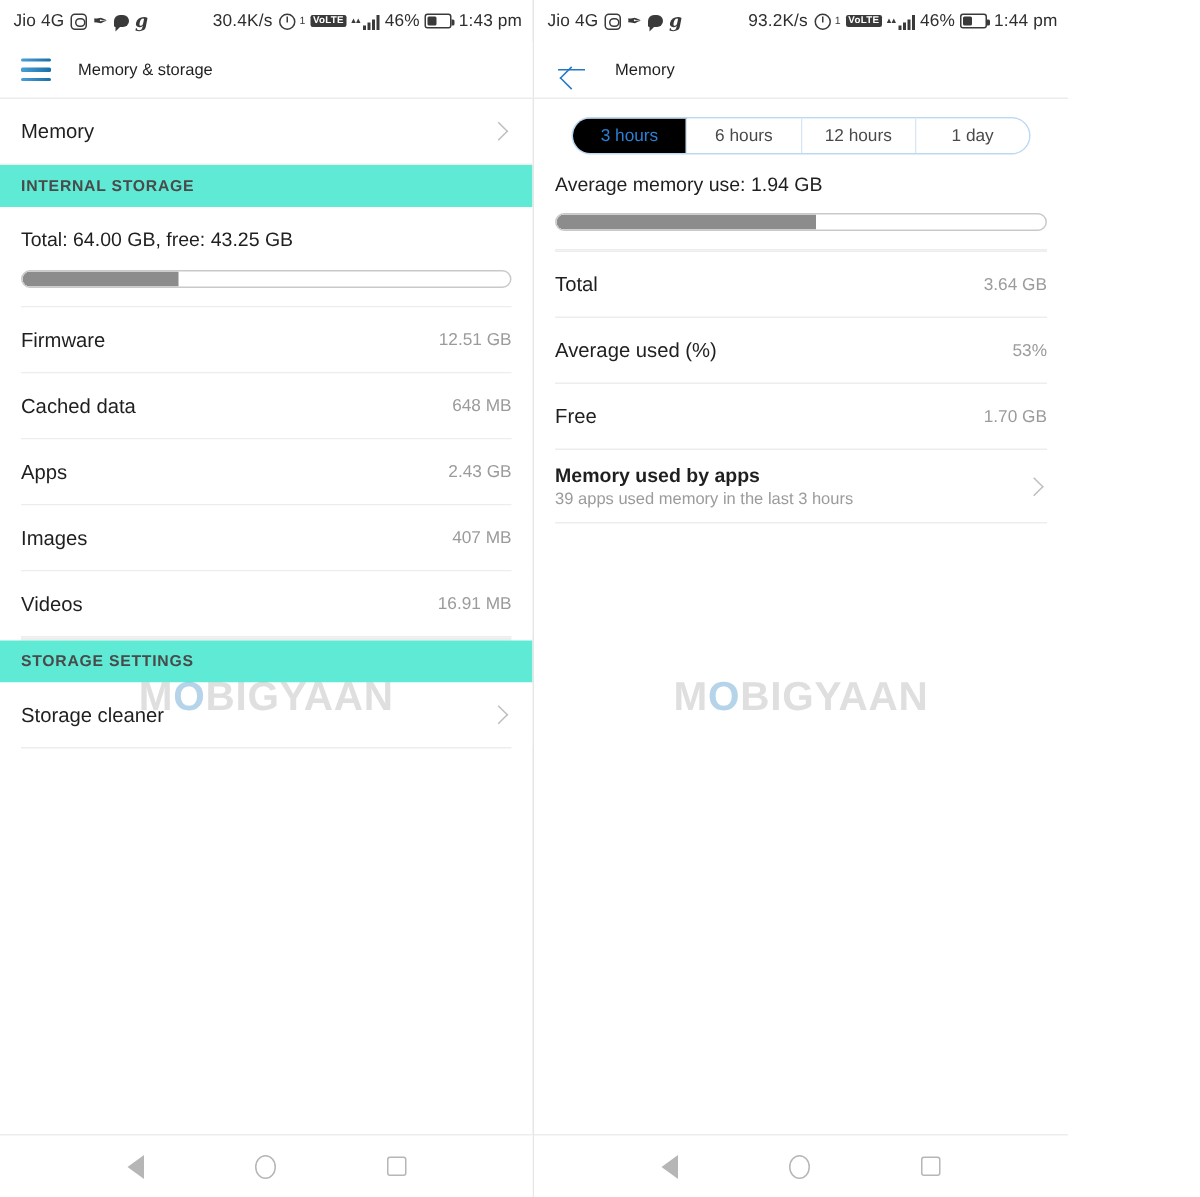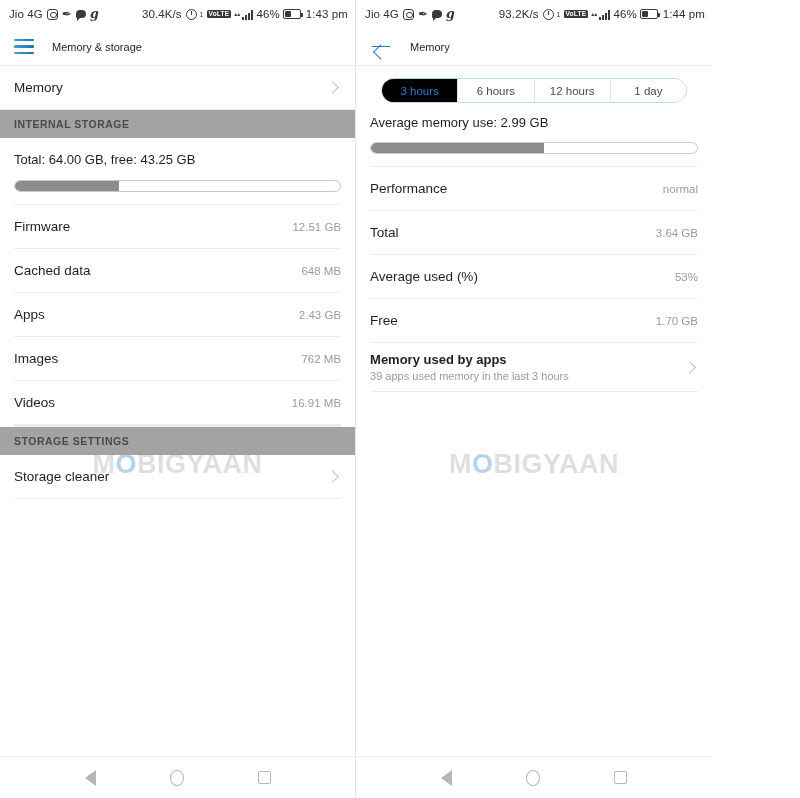--- a/index.html
+++ b/index.html
@@ -106,21 +106,21 @@
   .content { flex: 1 1 auto; position: relative; overflow: hidden; }
   .row {
     height: 43px; display:flex; align-items:center; justify-content:space-between;
     padding: 0 14px; background:#fff; cursor:pointer;
   }
   .row .label { font-size: 13.5px; color:#1f1f1f; }
   .row .value { font-size: 11.5px; color:#9b9b9b; }
   .divider { height:1px; background:#ededed; margin:0 14px; }
   .divider.full { margin:0; }
   .section-head {
-    height: 28px; background:#a3a3a3; display:flex; align-items:center;
+    height: 28px; background:#5eead4; display:flex; align-items:center;
     padding: 0 14px; font-size:10.5px; color:#4a4a4a; letter-spacing:.5px; font-weight:600;
   }
   .chev {
     width: 9px; height: 9px; border-top:1.6px solid #bdbdbd; border-right:1.6px solid #bdbdbd;
     transform: rotate(45deg); margin-right: 4px;
   }
 
   
   .storage-block { padding: 14px 14px 12px 14px; background:#fff; }
   .storage-total { font-size: 13px; color:#1f1f1f; margin-bottom: 13px; }
@@ -245,21 +245,21 @@
             <span class="value">648 MB</span>
           </div>
           <div class="divider"></div>
           <div class="row">
             <span class="label">Apps</span>
             <span class="value">2.43 GB</span>
           </div>
           <div class="divider"></div>
           <div class="row">
             <span class="label">Images</span>
-            <span class="value">762 MB</span>
+            <span class="value">407 MB</span>
           </div>
           <div class="divider"></div>
           <div class="row">
             <span class="label">Videos</span>
             <span class="value">16.91 MB</span>
           </div>
           <div class="divider"></div>
           <div class="divider"></div>
           <div class="divider"></div>
         </div>
@@ -324,32 +324,28 @@
       <div class="tabs-wrap">
         <div class="tabs" id="right-tabs">
             <div class="tab active">3 hours</div>
             <div class="tab">6 hours</div>
             <div class="tab">12 hours</div>
             <div class="tab">1 day</div>
           </div>
       </div>
 
       <div class="avg-block">
-        <div class="avg-label">Average memory use: 2.99 GB</div>
+        <div class="avg-label">Average memory use: 1.94 GB</div>
         <div class="bar">
             <span id="right-bar" style="width: 53%; background: rgb(140, 140, 140);"></span>
           </div>
       </div>
       <div class="divider"></div>
 
       <div id="right-items">
-          <div class="row">
-            <span class="label">Performance</span>
-            <span class="value">normal</span>
-          </div>
           <div class="divider"></div>
           <div class="row">
             <span class="label">Total</span>
             <span class="value">3.64 GB</span>
           </div>
           <div class="divider"></div>
           <div class="row">
             <span class="label">Average used (%)</span>
             <span class="value">53%</span>
           </div>

